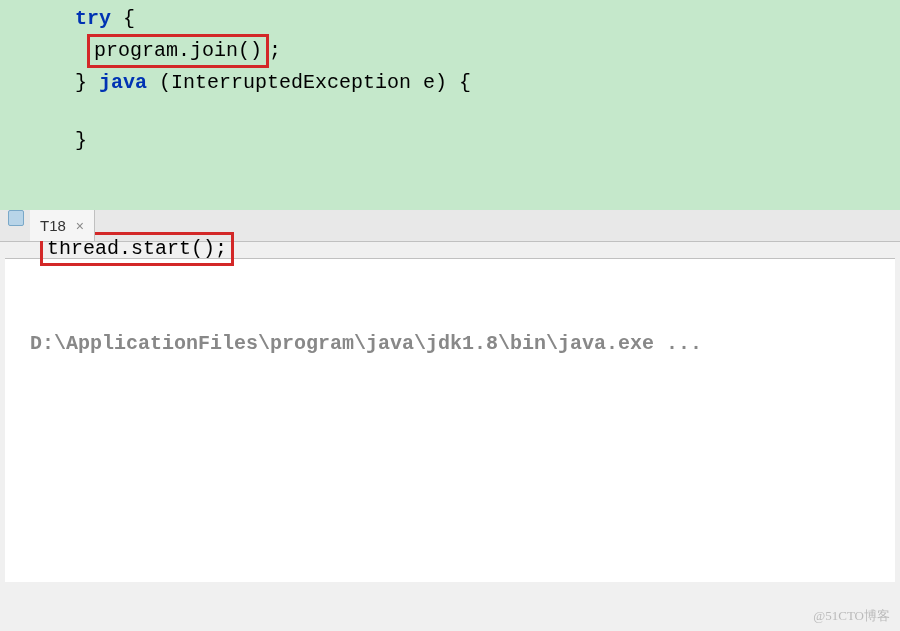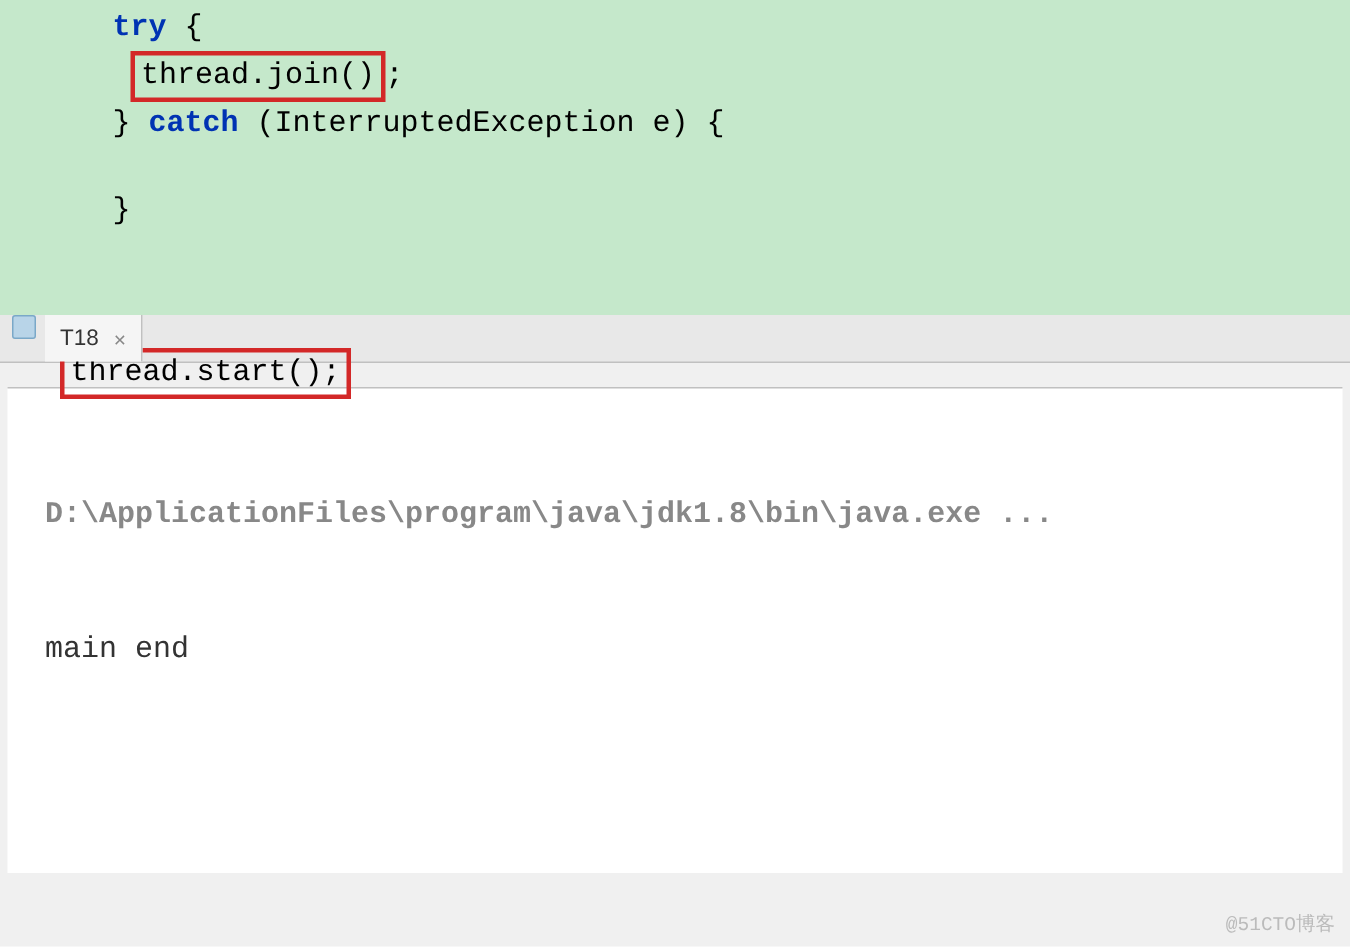--- a/index.html
+++ b/index.html
@@ -84,51 +84,50 @@
     }
     .console-line {
       color: #333;
     }
     .watermark {
       position: absolute;
       bottom: 6px;
       right: 10px;
       font-size: 13px;
       color: #bbb;
-      font-family: Liberation Mono, monospace;
+      font-family: Liberation Serif, serif;
       text-align: center;
     }
     .gap-line {
       height: 28px;
     }
   </style>
 </head>
 <body>
 
 <div class="code-panel">
   <div class="code-line"><span class="kw">try</span><span> {</span></div>
-  <div class="code-line"> <span class="red-box"><span>thread.join()</span></span><span>;</span></div>
-  <div class="code-line"><span>} </span><span class="kw">catch</span><span> (InterruptedException e) {</span></div>
+  <div class="code-line"> <span class="red-box"><span>program.join()</span></span><span>;</span></div>
+  <div class="code-line"><span>} </span><span class="kw">java</span><span> (InterruptedException e) {</span></div>
   <div class="gap-line"></div>
   <div class="code-line"><span>}</span></div>
   <div class="gap-line"></div>
   <div class="code-line" style="padding-left:40px;margin-top:48px;"><span class="red-box"><span>thread.start();</span></span></div>
 </div>
 
 <div class="tab-bar">
   <span class="tab-icon"></span>
   <div class="tab">
     <span>T18</span>
     <span class="tab-close">×</span>
   </div>
 </div>
 
 <div class="console-panel">
   <div class="console-header">D:\ApplicationFiles\program\java\jdk1.8\bin\java.exe ...</div>
-  <div class="console-line">main end</div>
   
   
   
   
   
   
 </div>
 
 <div class="watermark">@51CTO博客</div>
 

